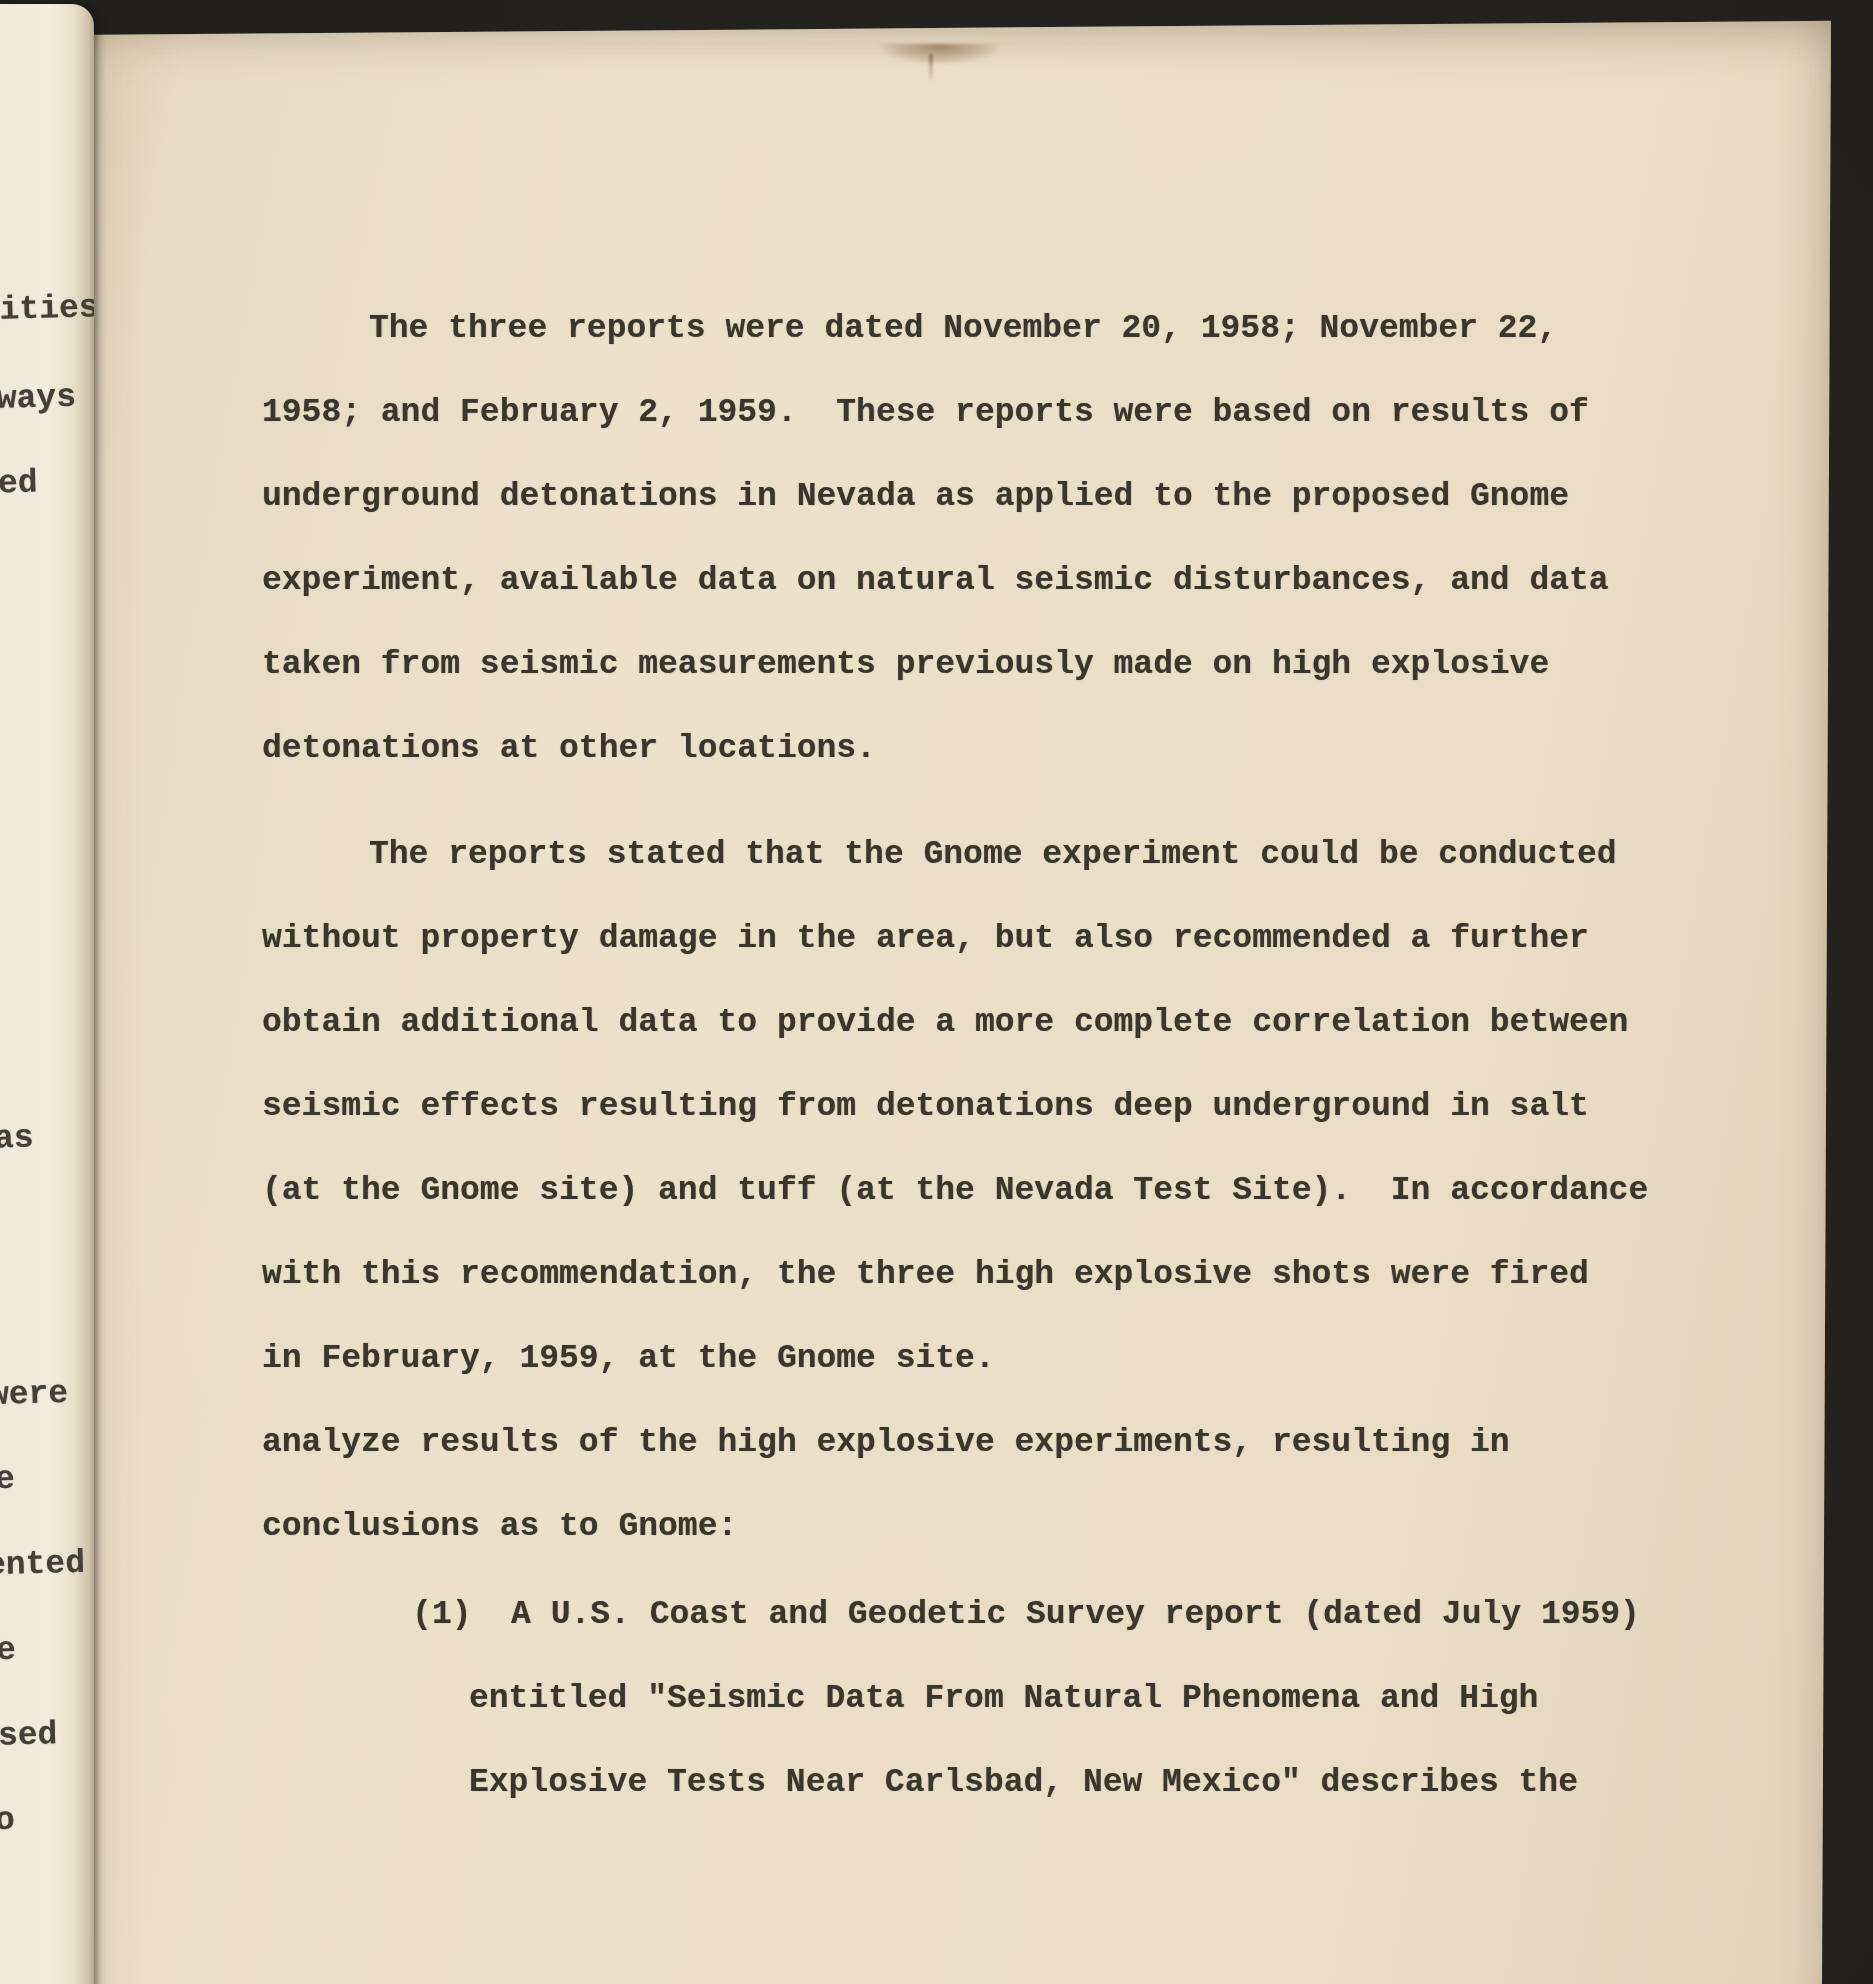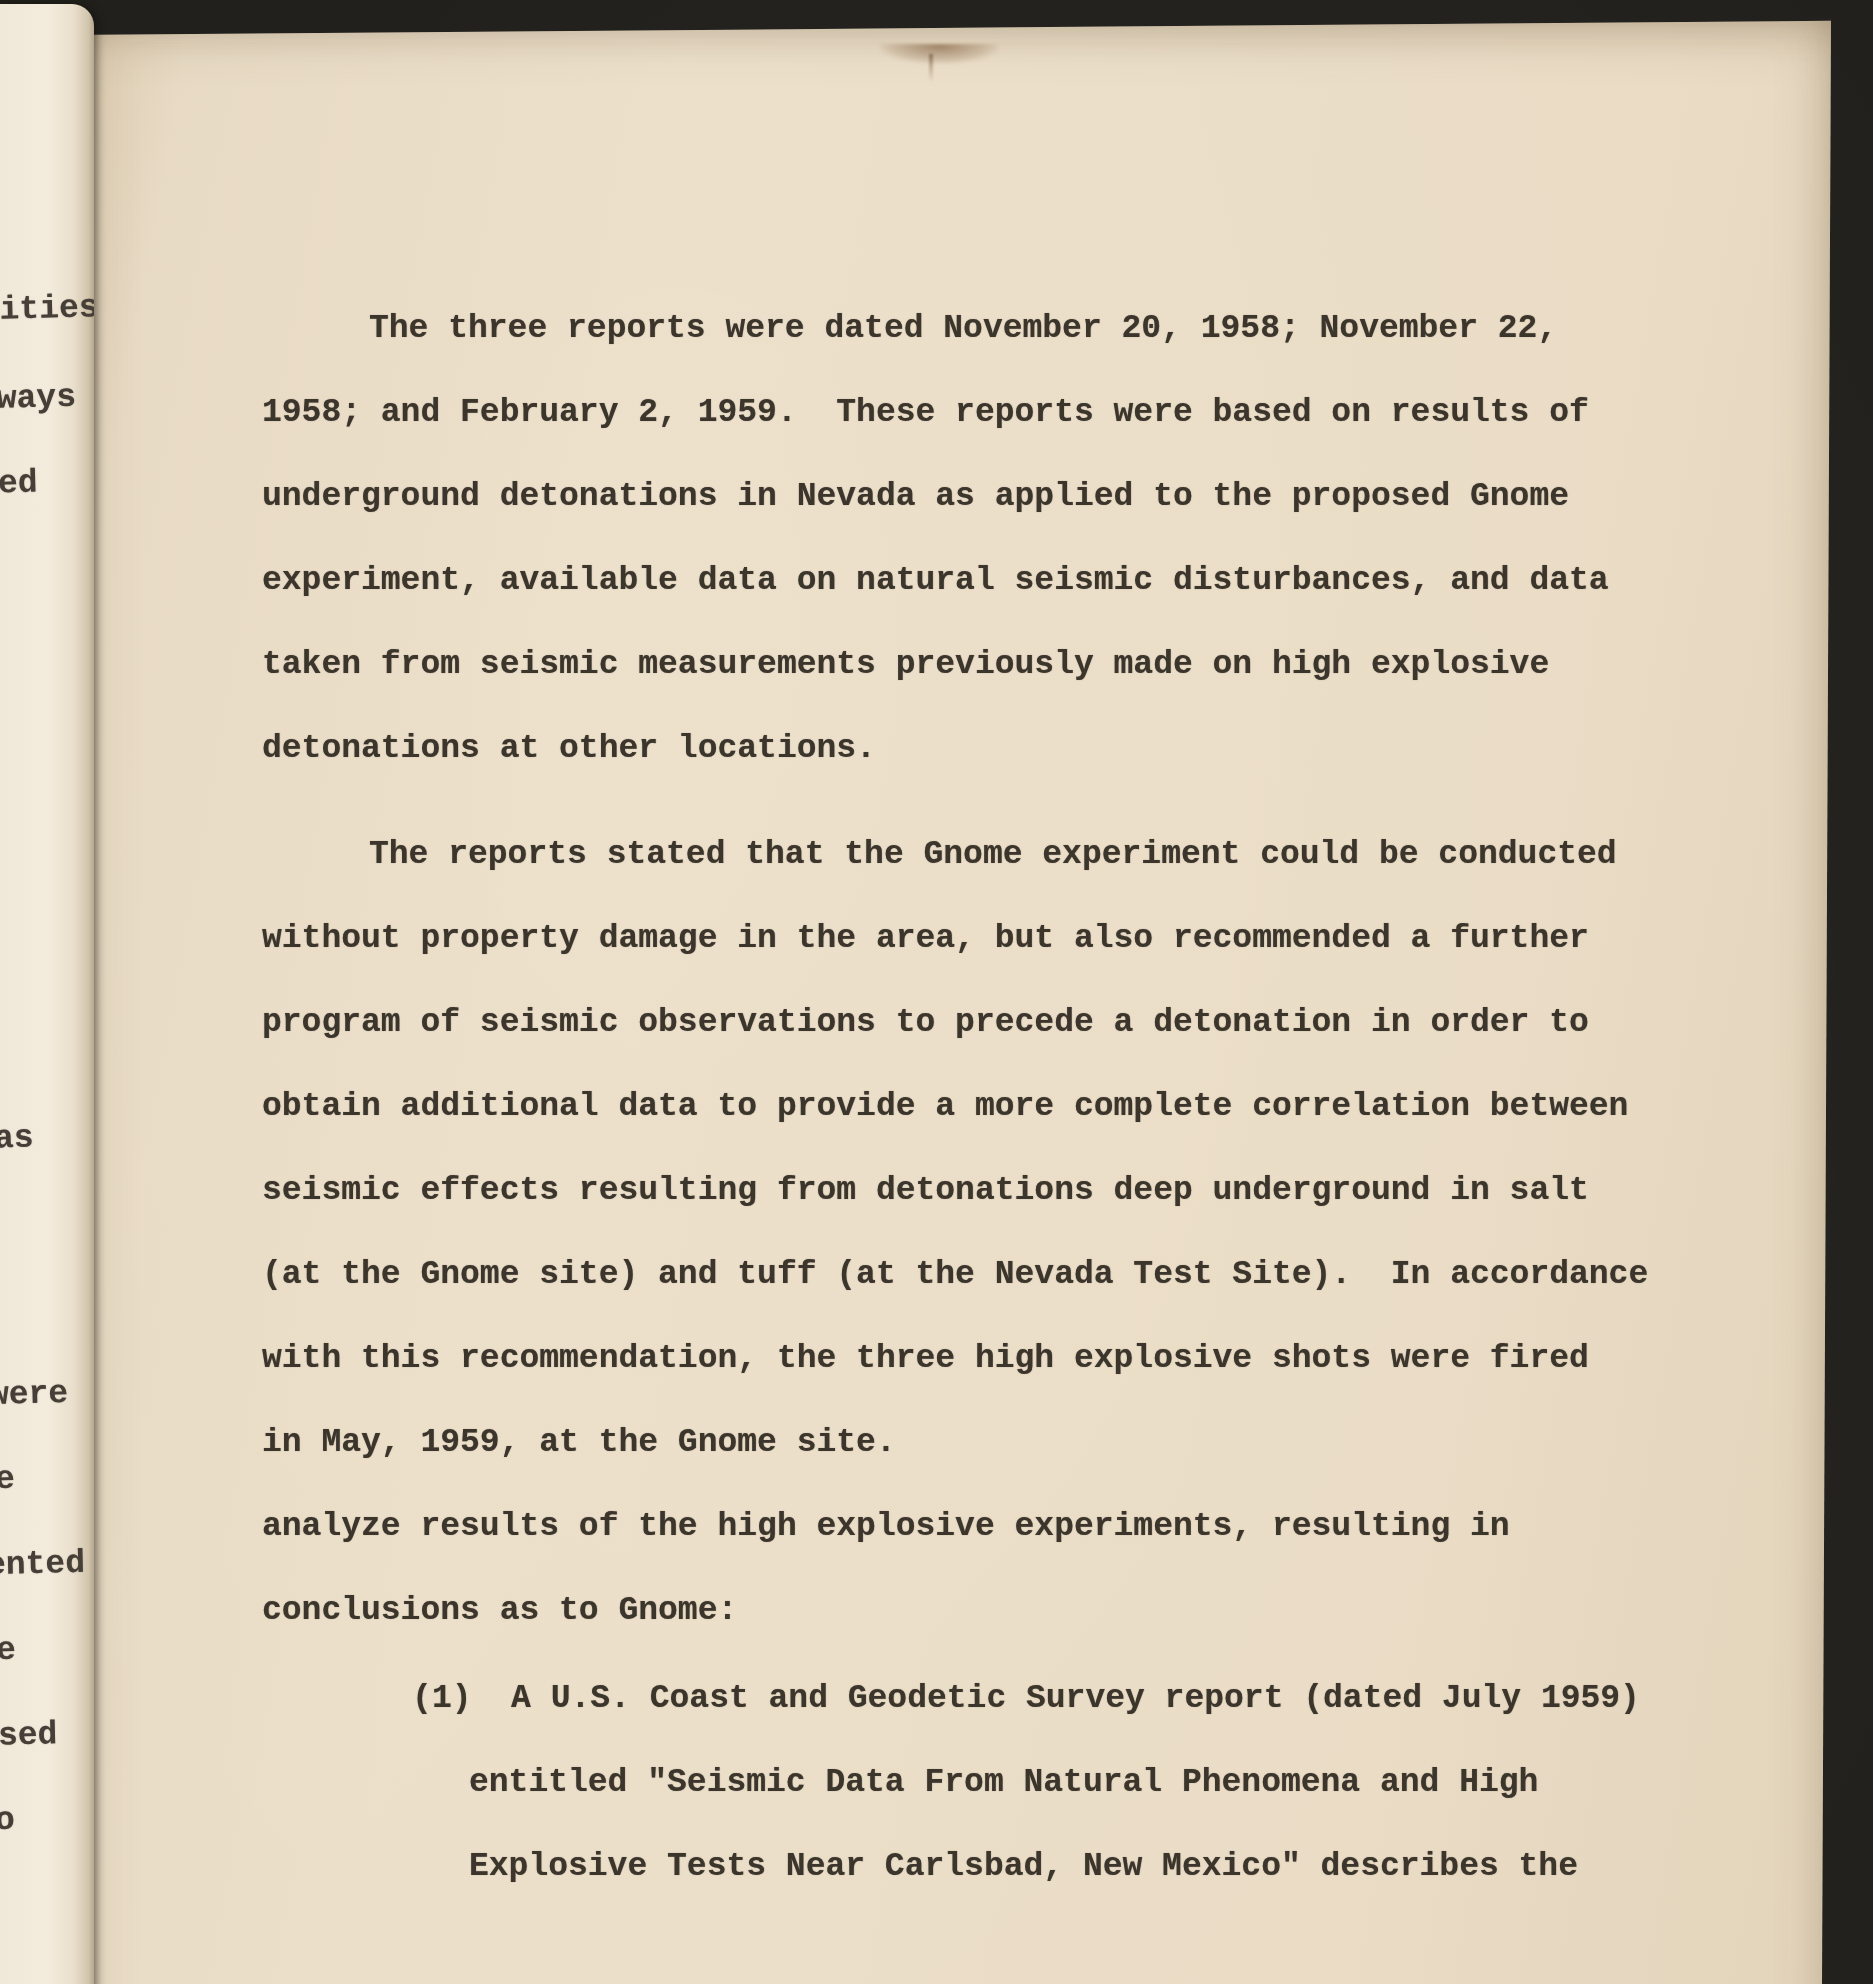--- a/index.html
+++ b/index.html
@@ -119,26 +119,25 @@
   <div class="text-block" id="text-block">
 
   <div class="line indent">The three reports were dated November 20, 1958; November 22,</div>
       <div class="line flush">1958; and February 2, 1959.  These reports were based on results of</div>
       <div class="line flush">underground detonations in Nevada as applied to the proposed Gnome</div>
       <div class="line flush">experiment, available data on natural seismic disturbances, and data</div>
       <div class="line flush">taken from seismic measurements previously made on high explosive</div>
       <div class="line flush">detonations at other locations.</div>
       <div class="line indent gap-lg">The reports stated that the Gnome experiment could be conducted</div>
       <div class="line flush">without property damage in the area, but also recommended a further</div>
-      <div class="line flush">program of seismic observations to precede a detonation in order to</div>
       <div class="line flush">obtain additional data to provide a more complete correlation between</div>
       <div class="line flush">seismic effects resulting from detonations deep underground in salt</div>
       <div class="line flush">(at the Gnome site) and tuff (at the Nevada Test Site).  In accordance</div>
       <div class="line flush">with this recommendation, the three high explosive shots were fired</div>
-      <div class="line flush">in May, 1959, at the Gnome site.</div>
+      <div class="line flush">in February, 1959, at the Gnome site.</div>
       <div class="line flush">analyze results of the high explosive experiments, resulting in</div>
       <div class="line flush">conclusions as to Gnome:</div>
       <div class="line list-first gap-sm">(1)  A U.S. Coast and Geodetic Survey report (dated July 1959)</div>
       <div class="line list-cont">entitled "Seismic Data From Natural Phenomena and High</div>
       <div class="line list-cont">Explosive Tests Near Carlsbad, New Mexico" describes the</div>
     </div>
 </div>
 
 <div class="prev-page">
 

